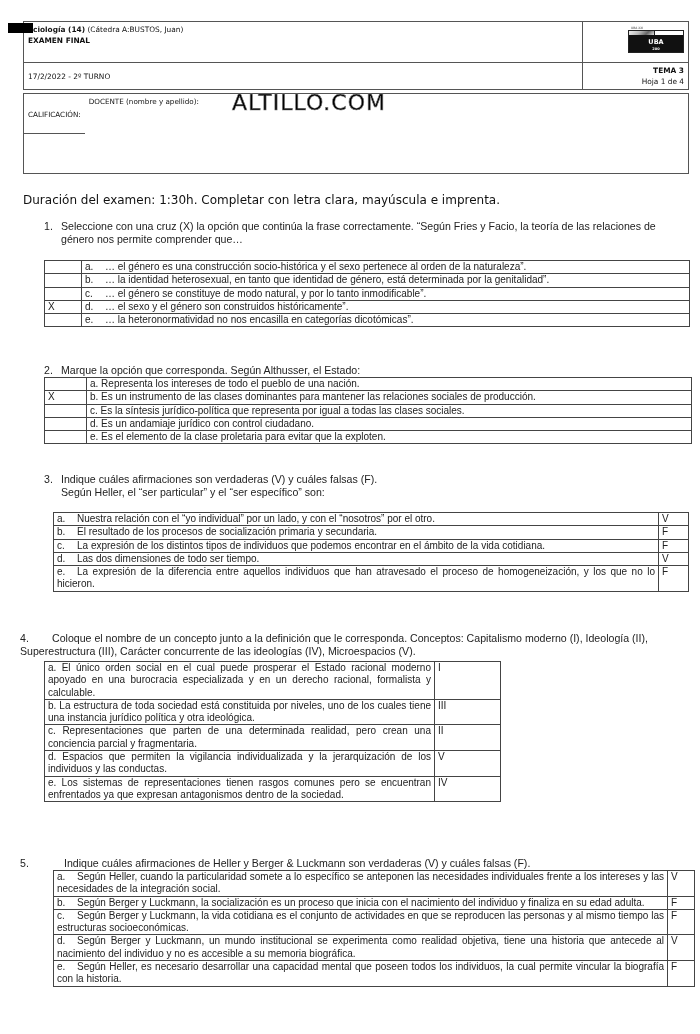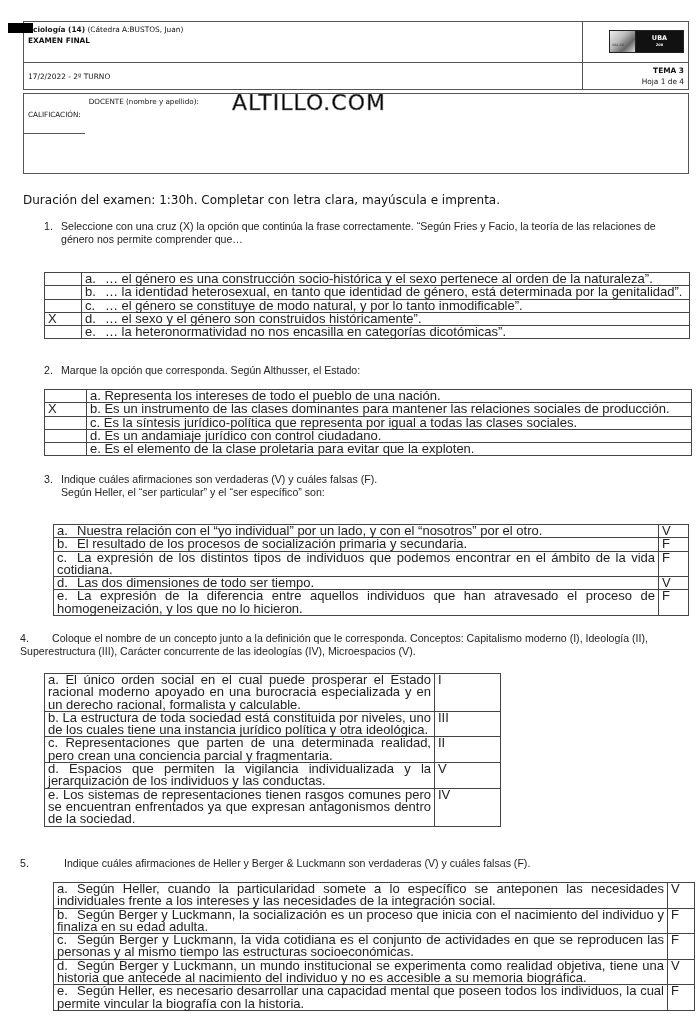--- a/index.html
+++ b/index.html
@@ -10,21 +10,21 @@
   .hdr { position: absolute; left: 23px; top: 21px; width: 666px; border: 1px solid #555; }
   .hdr-row { display: flex; }
   .hdr-row + .hdr-row { border-top: 1px solid #555; justify-content: flex-end; }
   .hdr-left { flex: 1; padding: 2px 4px; font-size: 7.4px; line-height: 11px; }
   .hdr-right { width: 106px; border-left: 1px solid #555; padding: 2px 4px; text-align: right; font-size: 7.4px; line-height: 11px; }
   .hdr-row.r1 { height: 40px; }
   .hdr-row.r2 { height: 27px; }
   .hdr-row.r2 .hdr-left { padding-top: 8px; }
   .bold { font-weight: bold; }
   .redact { position: absolute; left: 8px; top: 23px; width: 25px; height: 10px; background: #000; }
-  .logo { display: inline-flex; margin-top: 6px; border: 1px solid #222; height: 23px; width: 75px; background: #fff; }
+  .logo { display: inline-flex; margin-top: 6px; border: 1px solid #222; height: 23px; width: 56px; background: #fff; flex-direction: column; }
   .logo .l1 { width: 26px; height: 100%; background: linear-gradient(135deg, #eee 0%, #bbb 40%, #666 70%, #ddd 100%); border-right: 1px solid #222; position: relative; }
   .logo .l1 span { position: absolute; left: 2px; bottom: 1px; font-size: 3px; color: #333; }
   .logo .l2 { flex: 1; background: #111; color: #fff; font-size: 6.5px; font-weight: bold; text-align: center; line-height: 9px; padding-top: 3px; }
   .logo .l2 small { display: block; font-size: 3.5px; line-height: 5px; }
 
   
   .info { position: absolute; left: 23px; top: 93px; width: 666px; height: 81px; border: 1px solid #555; display: flex; }
   .info-left { width: 480px; border-right: 1px solid #555; }
   .info-line { height: 13.5px; border-bottom: 1px solid #555; font-size: 7.2px; line-height: 12px; padding-left: 3px; }
   .info-line:last-child { border-bottom: none; }
@@ -32,21 +32,21 @@
   .info-cell { height: 40px; font-size: 7.2px; padding: 3px 4px; }
   .info-cell.c1 { border-bottom: 1px solid #555; padding-top: 16px; }
   .watermark { position: absolute; left: 232px; top: 90px; font-family: "DejaVu Sans", sans-serif; font-size: 22px; font-weight: normal; letter-spacing: 1px; color: #000000; -webkit-text-stroke: 0.6px #777; pointer-events: none; }
 
   .duration { position: absolute; left: 23px; top: 193px; font-size: 12px; }
 
   
   .q { position: absolute; font-family: "Liberation Sans", sans-serif; font-size: 10.6px; line-height: 13px; color: #222; }
   .q .num { display: inline-block; width: 17px; }
 
-  table { border-collapse: collapse; position: absolute; font-family: "Liberation Sans", sans-serif; font-size: 13px; line-height: 12.3px; color: #222; margin-top: 12px; }
+  table { border-collapse: collapse; position: absolute; font-family: "Liberation Sans", sans-serif; font-size: 10px; line-height: 12.3px; color: #222; }
   td { border: 1px solid #444; vertical-align: top; padding: 0 3px; }
   .tab { display: inline-block; width: 20px; }
   .just { text-align: justify; }
 </style>
 </head>
 <body>
 
 <div class="hdr">
   <div class="hdr-row r1">
     <div class="hdr-left">

